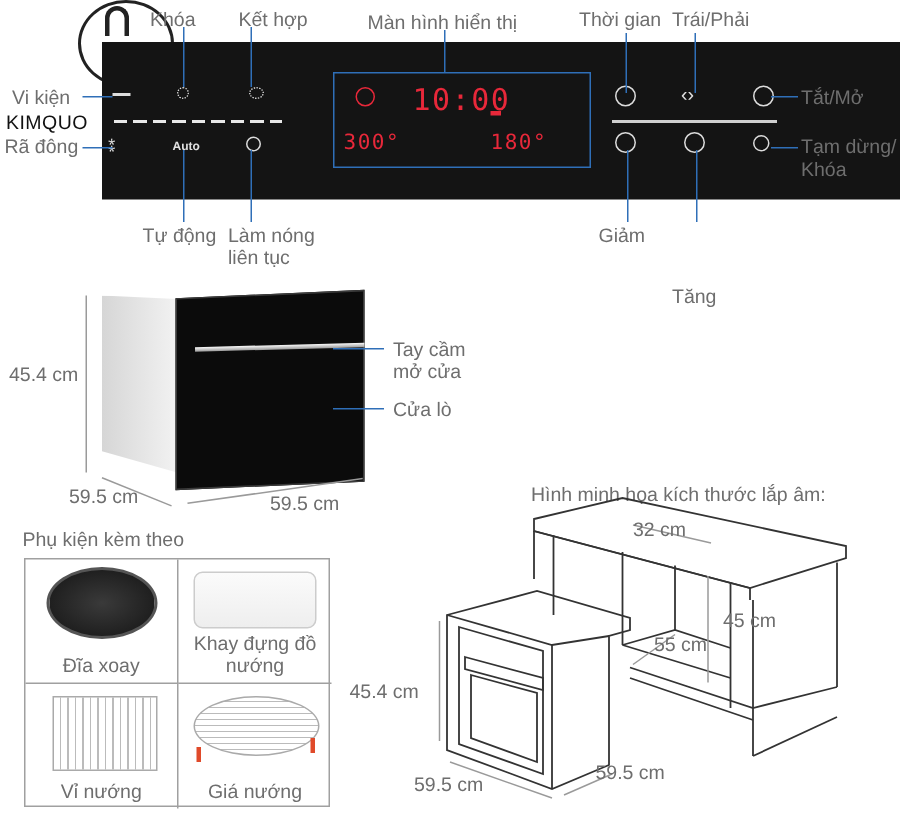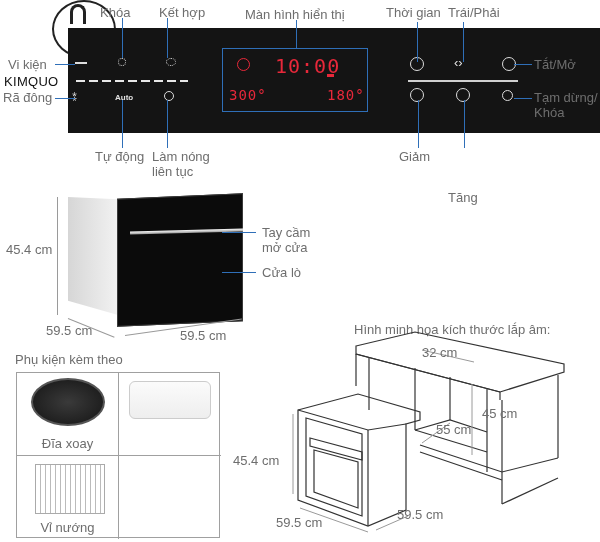--- a/index.html
+++ b/index.html
@@ -10,21 +10,21 @@
   .lbl.ml { white-space: normal; }
   .vline { position: absolute; width: 1px; background: #2f6fb8; }
   .hline { position: absolute; height: 1px; background: #2f6fb8; }
 
   
   .panel { position: absolute; left: 68px; top: 28px; width: 532px; height: 105px; background: #141414; }
   .panel .divider { position: absolute; height: 2px; background: #d0d0d0; }
   .panel .dashes { position: absolute; height: 2px; background: repeating-linear-gradient(90deg,#e8e8e8 0 9px,transparent 9px 13px); }
   .pic { position: absolute; color: #e0e0e0; font-size: 11px; line-height: 12px; text-align: center; }
   .circle-ic { position: absolute; width: 14px; height: 14px; border: 1.5px solid #dcdcdc; border-radius: 50%; }
-  .display { position: absolute; left: 222px; top: 48px; width: 146px; height: 64px; border: 1.5px solid #2f6fb8; }
+  .display { position: absolute; left: 222px; top: 48px; width: 172px; height: 64px; border: 1.5px solid #2f6fb8; }
   .seg { position: absolute; color: #e8283a; font-family: "DejaVu Sans Mono", monospace; letter-spacing: 1px; }
 
   
   .oven-side { position: absolute; left: 68px; top: 197px; width: 50px; height: 118px; background: linear-gradient(90deg,#d6d6d6,#f2f2f2); clip-path: polygon(0 0,100% 2%,100% 100%,0 88%); }
   .oven-front { position: absolute; left: 117px; top: 196px; width: 126px; height: 128px; background: #0b0b0b; border: 1px solid #3a3a3a; transform: skewY(-2.5deg); }
   .handle { position: absolute; left: 130px; top: 230px; width: 113px; height: 3px; background: linear-gradient(#fafafa,#9a9a9a); transform: rotate(-1.5deg); }
 
   .dim-arrow { position: absolute; background: #9a9a9a; }
 
   
@@ -114,24 +114,31 @@
 <div class="lbl" style="left:180px;top:328px;">59.5 cm</div>
 
 <div class="acc-title">Phụ kiện kèm theo</div>
 <div class="acc-grid">
   <div class="acc-cell">
     <div class="abs" style="left:14px;top:5px;width:74px;height:48px;border-radius:50%;background:radial-gradient(#3a3a3a,#141414);border:2px solid #555;"></div>
     <div class="acc-label">Đĩa xoay</div>
   </div>
   <div class="acc-cell">
     <div class="abs" style="left:10px;top:8px;width:82px;height:38px;border:1px solid #ccc;border-radius:6px;background:linear-gradient(#fbfbfb,#eee);"></div>
+    <div class="acc-label" style="padding:0 10px;">Khay đựng đồ nướng</div>
   </div>
   <div class="acc-cell">
     <div class="abs" style="left:18px;top:8px;width:70px;height:50px;border:1px solid #aaa;background:repeating-linear-gradient(90deg,#fff 0 4px,#bbb 4px 5px);"></div>
     <div class="acc-label">Vỉ nướng</div>
+  </div>
+  <div class="acc-cell">
+    <div class="abs" style="left:10px;top:8px;width:84px;height:40px;border-radius:50%;border:1px solid #aaa;background:repeating-linear-gradient(0deg,#fff 0 3px,#bbb 3px 4px);"></div>
+    <div class="abs" style="left:12px;top:42px;width:3px;height:10px;background:#e04a2a;"></div>
+    <div class="abs" style="left:88px;top:36px;width:3px;height:10px;background:#e04a2a;"></div>
+    <div class="acc-label">Giá nướng</div>
   </div>
 </div>
 
 <div class="lbl" style="left:354px;top:306px;margin-top:16px;">Hình minh họa kích thước lắp âm:</div>
 <svg class="abs" style="left:270px;top:320px;" width="330" height="222" viewBox="0 0 330 222">
   <g fill="none" stroke="#333" stroke-width="1.2">
 
     <polygon points="86,26 145,12 294,44 294,52 230,72 86,34"></polygon>
     <line x1="86" y1="34" x2="230" y2="72"></line>
     <line x1="230" y1="72" x2="230" y2="80"></line>

